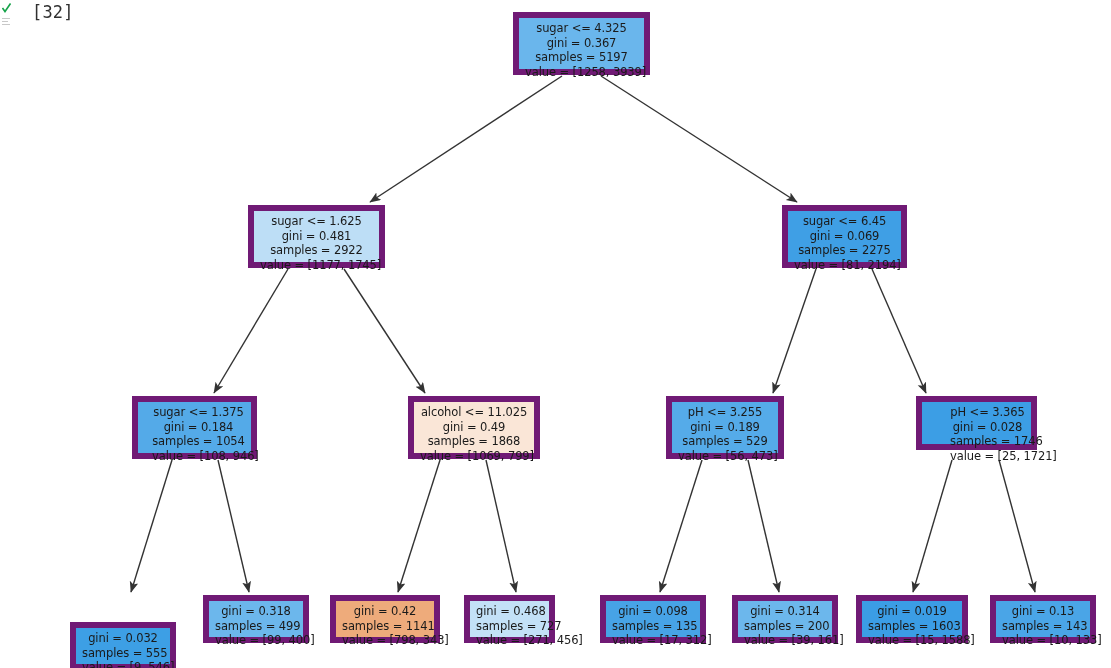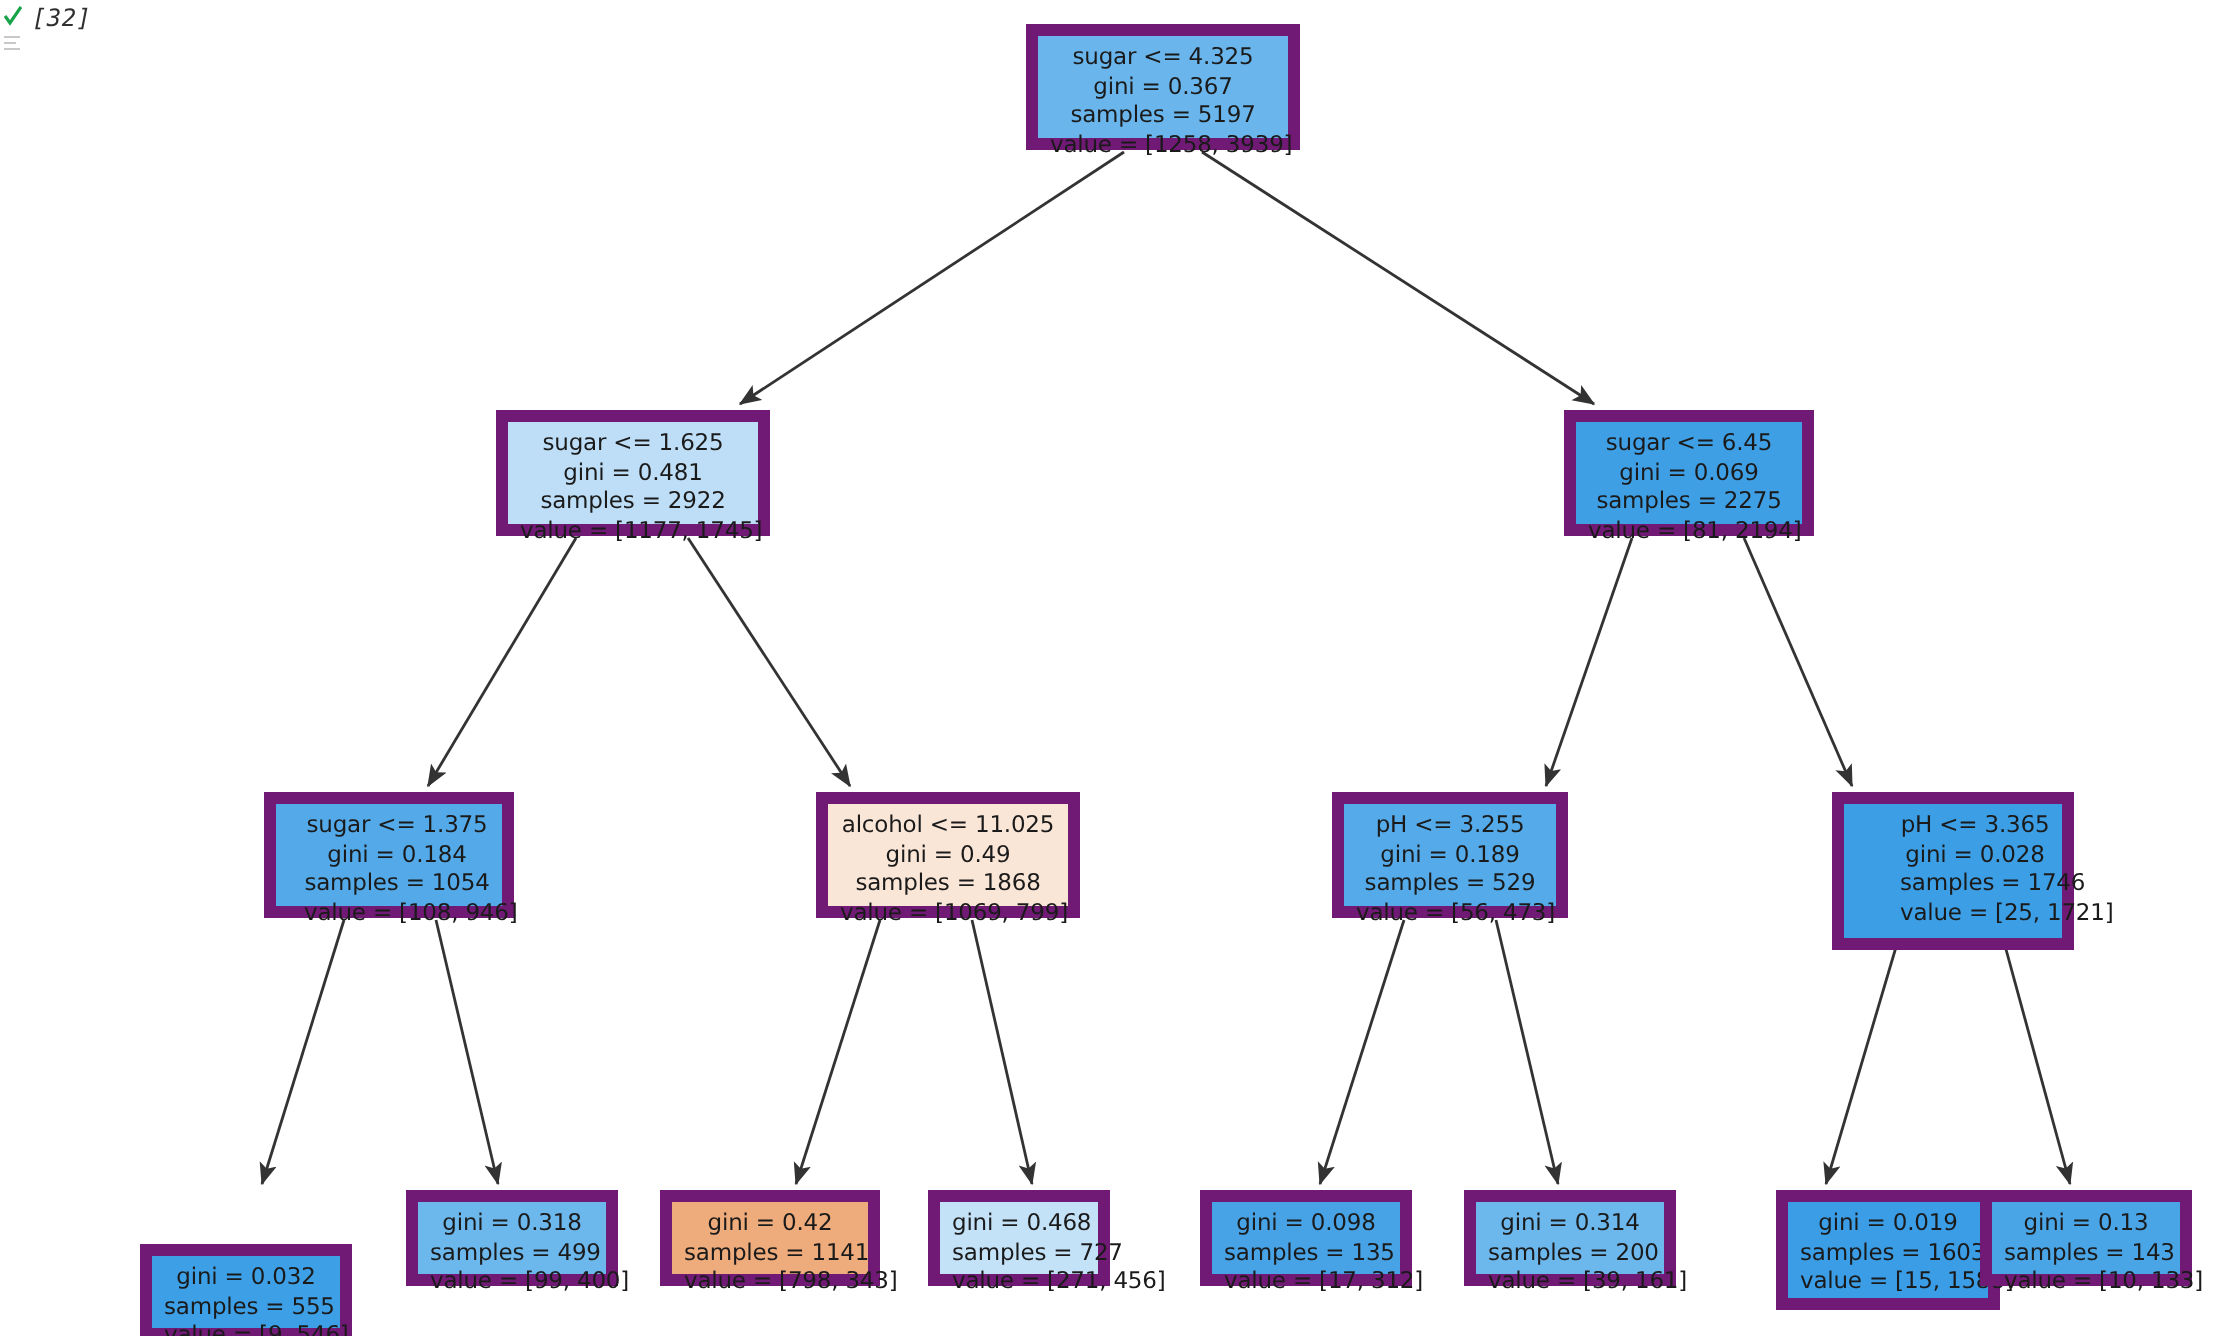--- a/index.html
+++ b/index.html
@@ -40,28 +40,27 @@
     display: block;
     height: 1px;
     background: #c8c8c8;
     margin-bottom: 2px;
   }
   #cell-output-icon span:nth-child(1) { width: 8px; }
   #cell-output-icon span:nth-child(2) { width: 6px; }
   #cell-output-icon span:nth-child(3) { width: 8px; }
   #cell-label {
     position: absolute;
-    left: 16px;
+    left: 32px;
     top: 2px;
     font-family: "DejaVu Sans Mono", monospace;
-    font-size: 12px;
+    font-size: 17px;
     color: #303030;
     letter-spacing: 0.2px;
     white-space: nowrap;
-    font-style: italic;
   }
 
   
   #tree-canvas {
     position: absolute;
     left: 0; top: 0;
     width: 1111px;
     height: 668px;
   }
   #edge-layer {
@@ -158,21 +157,21 @@
         <span class="line">gini = 0.49</span>
         <span class="line">samples = 1868</span>
         <span class="line">value = [1069, 799]</span>
       </div>
       <div class="tree-node" style="left: 666px; top: 396px; width: 118px; height: 63px; background: rgb(85, 171, 233);">
         <span class="line">pH &lt;= 3.255</span>
         <span class="line">gini = 0.189</span>
         <span class="line">samples = 529</span>
         <span class="line">value = [56, 473]</span>
       </div>
-      <div class="tree-node" style="left: 916px; top: 396px; width: 121px; height: 79px; background: rgb(60, 158, 229); padding-left: 28px;">
+      <div class="tree-node" style="left: 916px; top: 396px; width: 121px; height: 54px; background: rgb(60, 158, 229); padding-left: 28px;">
         <span class="line">pH &lt;= 3.365</span>
         <span class="line">gini = 0.028</span>
         <span class="line">samples = 1746</span>
         <span class="line">value = [25, 1721]</span>
       </div>
       <div class="tree-node" style="left: 70px; top: 622px; width: 106px; height: 48px; background: rgb(61, 159, 229);">
         <span class="line">gini = 0.032</span>
         <span class="line">samples = 555</span>
         <span class="line">value = [9, 546]</span>
       </div>
@@ -194,21 +193,21 @@
       <div class="tree-node" style="left: 600px; top: 595px; width: 106px; height: 48px; background: rgb(71, 163, 230);">
         <span class="line">gini = 0.098</span>
         <span class="line">samples = 135</span>
         <span class="line">value = [17, 312]</span>
       </div>
       <div class="tree-node" style="left: 732px; top: 595px; width: 106px; height: 48px; background: rgb(108, 183, 236);">
         <span class="line">gini = 0.314</span>
         <span class="line">samples = 200</span>
         <span class="line">value = [39, 161]</span>
       </div>
-      <div class="tree-node" style="left: 856px; top: 595px; width: 112px; height: 60px; background: rgb(59, 157, 229); margin-left: 32px;">
+      <div class="tree-node" style="left: 856px; top: 595px; width: 112px; height: 48px; background: rgb(59, 157, 229);">
         <span class="line">gini = 0.019</span>
         <span class="line">samples = 1603</span>
         <span class="line">value = [15, 1588]</span>
       </div>
       <div class="tree-node" style="left: 990px; top: 595px; width: 106px; height: 48px; background: rgb(74, 165, 231);">
         <span class="line">gini = 0.13</span>
         <span class="line">samples = 143</span>
         <span class="line">value = [10, 133]</span>
       </div>
     </div>

